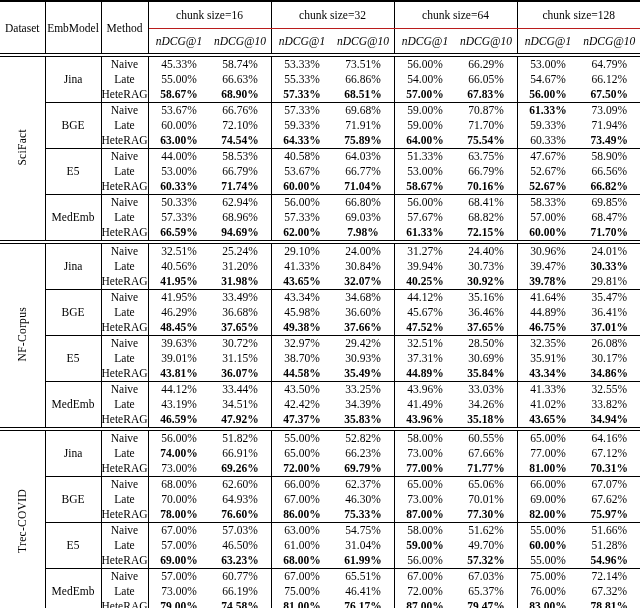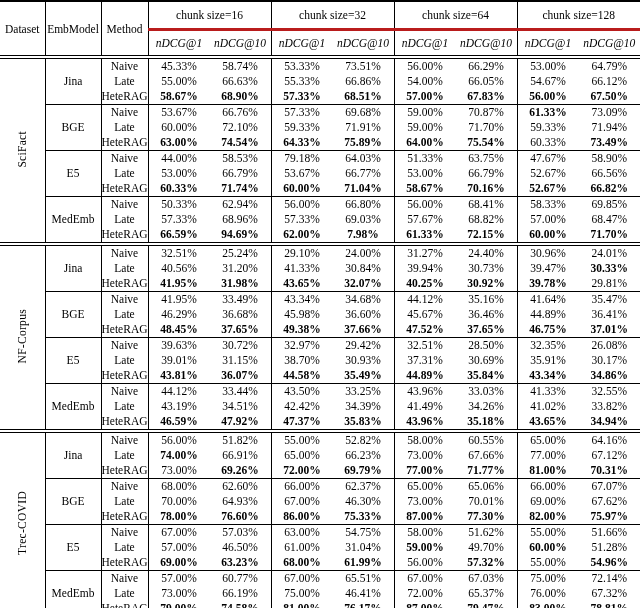--- a/index.html
+++ b/index.html
@@ -9,21 +9,21 @@
   }
   table{
     border-collapse:collapse;table-layout:fixed;
     width:640px;height:608px;
     border-top:2px solid #000;border-bottom:2px solid #000;
     font-size:11.5px;
   }
   th,td{padding:0;text-align:center;vertical-align:middle;font-weight:normal;white-space:nowrap;}
   thead tr.grp-row th{height:26px;}
   thead tr.sub-row th{height:24px;font-style:italic;}
-  .grp{border-bottom:3px solid #b91c1c;}
+  .grp{border-bottom:1px solid #b91c1c;}
   .vr{border-right:1px solid #000;}
   tbody.section{border-top:4px double #000;}
   tr.sep td{border-top:1px solid #000;}
   tbody td{height:15px;line-height:13px;}
   td.dataset{width:45px;}
   .vert{
     display:inline-block;
     writing-mode:vertical-rl;
     transform:rotate(180deg);
     letter-spacing:0.3px;
@@ -136,21 +136,21 @@
         <td class="val b">64.00%</td>
         <td class="val vr b">75.54%</td>
         <td class="val">60.33%</td>
         <td class="val b">73.49%</td>
       </tr>
       <tr class="sep">
         <td rowspan="3" class="embmodel vr">E5</td>
         <td class="method vr">Naive</td>
         <td class="val">44.00%</td>
         <td class="val vr">58.53%</td>
-        <td class="val">79.18%</td>
+        <td class="val">40.58%</td>
         <td class="val vr">64.03%</td>
         <td class="val">51.33%</td>
         <td class="val vr">63.75%</td>
         <td class="val">47.67%</td>
         <td class="val">58.90%</td>
       </tr>
       <tr>
         <td class="method vr">Late</td>
         <td class="val">53.00%</td>
         <td class="val vr">66.79%</td>

